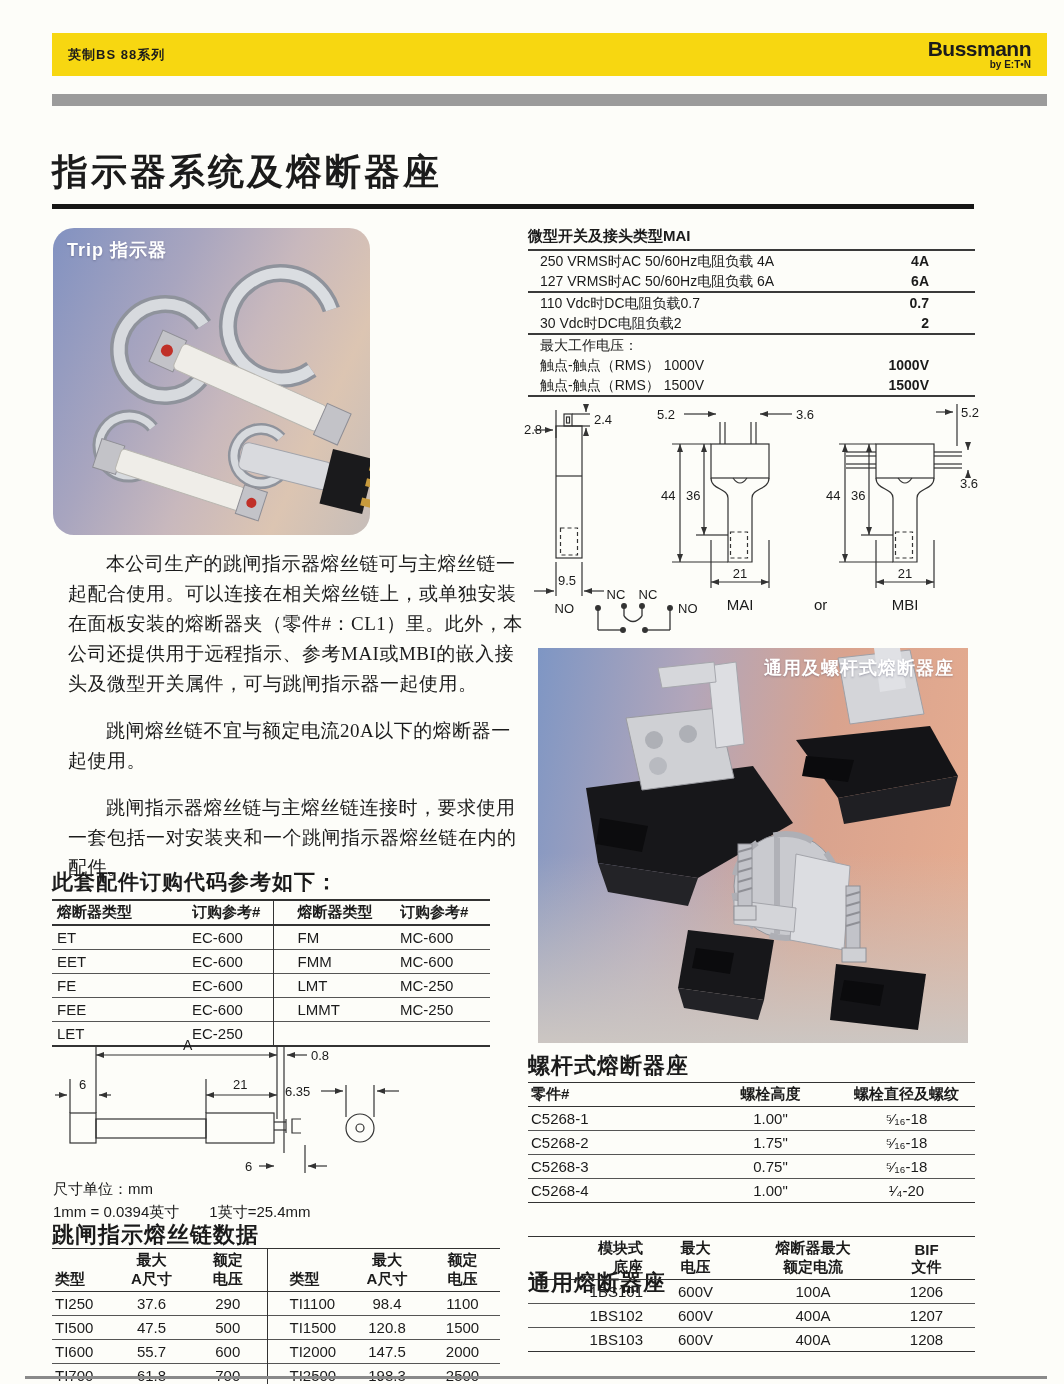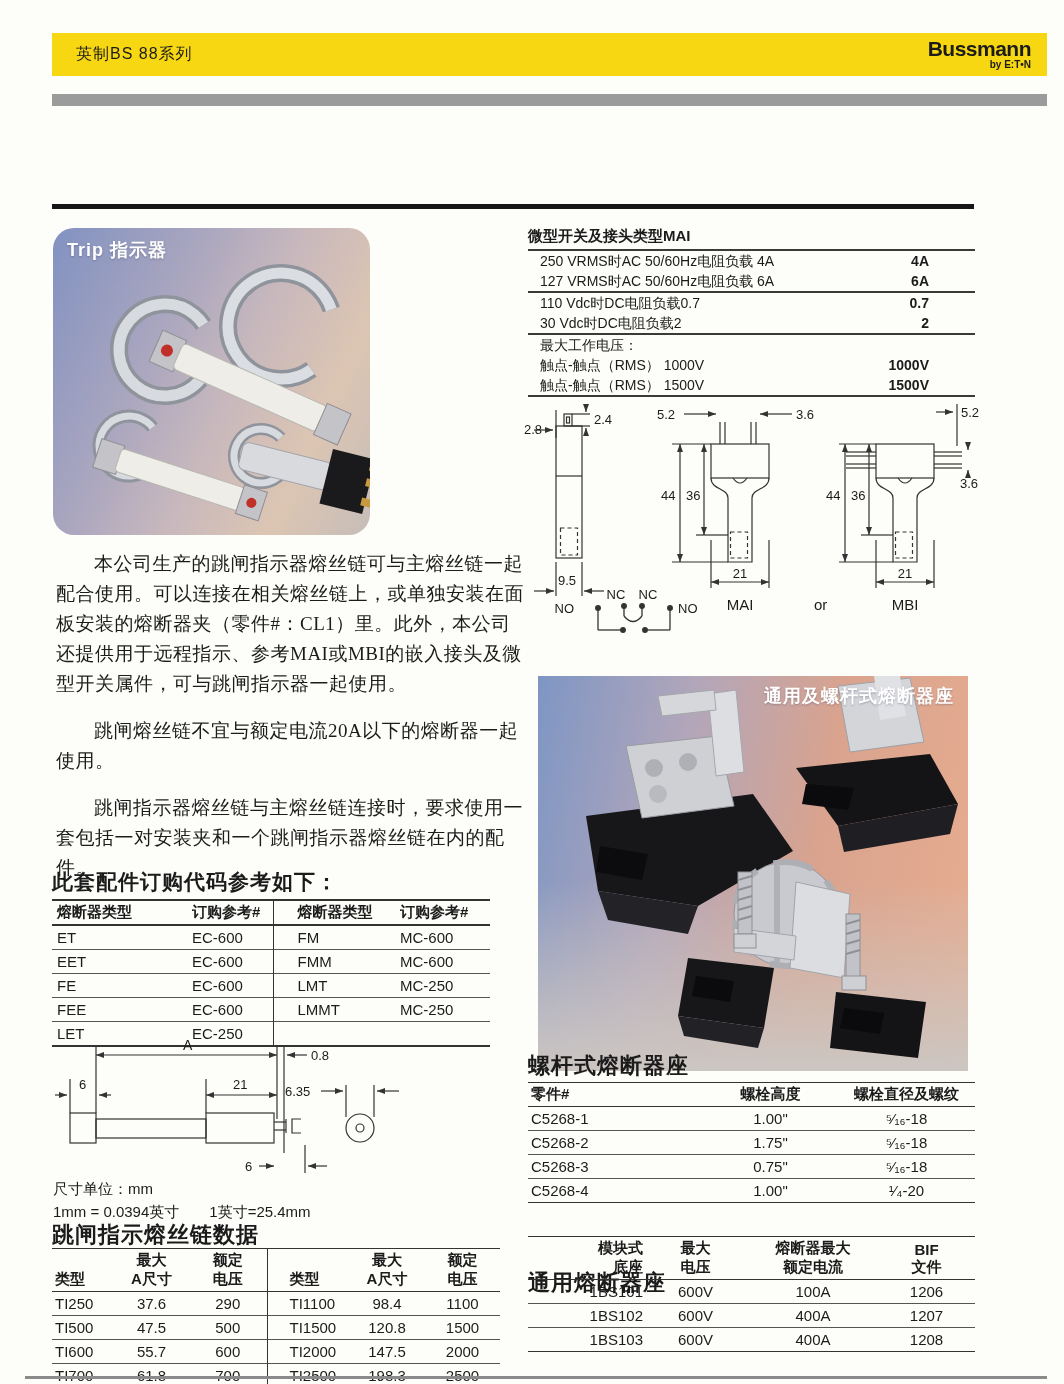--- a/index.html
+++ b/index.html
@@ -4,36 +4,36 @@
 <style>
   html,body{margin:0;padding:0;background:#e8e8e8;}
   .page{position:relative;width:1064px;height:1384px;background:#fdfdf9;overflow:hidden;
         font-family:"Liberation Sans","DejaVu Sans",sans-serif;color:#1b1b1b;}
   .abs{position:absolute;}
   .serif{font-family:"Liberation Serif","DejaVu Serif",serif;}
 
   
   .ybar{left:52px;top:33px;width:995px;height:43px;background:#f7d711;
         display:flex;justify-content:space-between;align-items:center;box-sizing:border-box;padding:0 16px;}
-  .series{font-weight:normal;font-size:16px;letter-spacing:1px;margin-left:8px;}
+  .series{font-weight:bold;font-size:13px;letter-spacing:1px;}
   .brand{text-align:right;line-height:1.05;}
   .brand-name{font-size:21px;font-weight:800;letter-spacing:-0.5px;}
   .brand-sub{font-size:10px;font-weight:bold;}
   .grule{left:52px;top:94px;width:995px;height:12px;background:#9b9b9b;}
   .botrule{left:25px;top:1376px;width:1022px;height:3px;background:#8a8a8a;}
 
   .pgtitle{left:52px;top:148px;font-size:36px;font-weight:bold;letter-spacing:3px;}
   .trule{left:52px;top:204px;width:922px;height:5px;background:#161616;}
 
   
   .photoL{left:53px;top:228px;width:317px;height:307px;
      background:linear-gradient(115deg,#8292c1 0%,#a8a5bf 32%,#c8b8bd 55%,#dcc5b2 78%,#c6bdb9 100%);border-radius:21px;}
   .photoR{left:538px;top:648px;width:430px;height:395px;
      background:linear-gradient(to top,#ccc6c2 0%,rgba(207,201,197,0) 48%),
-                linear-gradient(100deg,#7e96c4 0%,#b2a6ba 32%,#d9a38e 62%,#e7ad90 100%);margin-top:28px;}
+                linear-gradient(100deg,#7e96c4 0%,#b2a6ba 32%,#d9a38e 62%,#e7ad90 100%);}
   .caption{position:absolute;color:#fff;font-weight:bold;font-size:18px;letter-spacing:1px;
            text-shadow:0 1px 2px rgba(60,60,90,.35);}
   .capL{left:14px;top:10px;}
   .capR{right:14px;top:8px;}
   .photoL svg,.photoR svg{position:absolute;left:0;top:0;}
 
   
   .spec{left:528px;top:227px;width:447px;font-size:14px;}
   .spec-title{font-weight:bold;font-size:15px;padding-bottom:3px;border-bottom:2px solid #3a3a3a;}
   .spec table{width:100%;border-collapse:collapse;border-bottom:2px solid #3a3a3a;}
@@ -76,38 +76,39 @@
   .t-uni table{width:447px;border-top:1.5px solid #333;border-bottom:1.5px solid #333;}
   .t-uni th{border-bottom:1.5px solid #333;}
   .t-uni td{border-top:1.2px solid #555;padding:4px 0;}
   .t-uni .l{text-align:right;padding-left:3px;}
   .t-uni .c{text-align:center;}
 
   .h2{font-weight:bold;font-size:21px;letter-spacing:1px;}
   .note{font-size:15px;}
 
   .body-text{left:52px;top:549px;width:474px;font-size:19px;line-height:30px;letter-spacing:.5px;}
-  .body-text p{margin:0 0 17px 4px;text-indent:2em;}
+  .body-text p{margin:0 0 17px 16px;text-indent:2em;}
 
   svg text{font-family:"Liberation Sans","DejaVu Sans",sans-serif;}
 </style>
 </head>
 <body>
 
 <div class="page">
 
   <div class="abs ybar">
     <div class="series">英制BS 88系列</div>
     <div class="brand">
       <div class="brand-name">Bussmann</div>
       <div class="brand-sub">by E:T•N</div>
     </div>
   </div>
   <div class="abs grule"></div>
 
+  <div class="abs pgtitle serif">指示器系统及熔断器座</div>
   <div class="abs trule"></div>
 
   <div class="abs photoL">
     <svg width="317" height="307" viewBox="0 0 317 307">
       <g fill="none">
         <circle cx="112" cy="122" r="46" stroke="#8f939c" stroke-width="18" stroke-dasharray="230 60" transform="rotate(40 112 122)"></circle>
         <circle cx="112" cy="122" r="46" stroke="#d7dade" stroke-width="11" stroke-dasharray="230 60" transform="rotate(40 112 122)"></circle>
         <circle cx="228" cy="98" r="53" stroke="#8f939c" stroke-width="18" stroke-dasharray="265 70" transform="rotate(55 228 98)"></circle>
         <circle cx="228" cy="98" r="53" stroke="#dadde1" stroke-width="11" stroke-dasharray="265 70" transform="rotate(55 228 98)"></circle>
         <circle cx="76" cy="218" r="30" stroke="#8f939c" stroke-width="13" stroke-dasharray="150 40" transform="rotate(35 76 218)"></circle>

